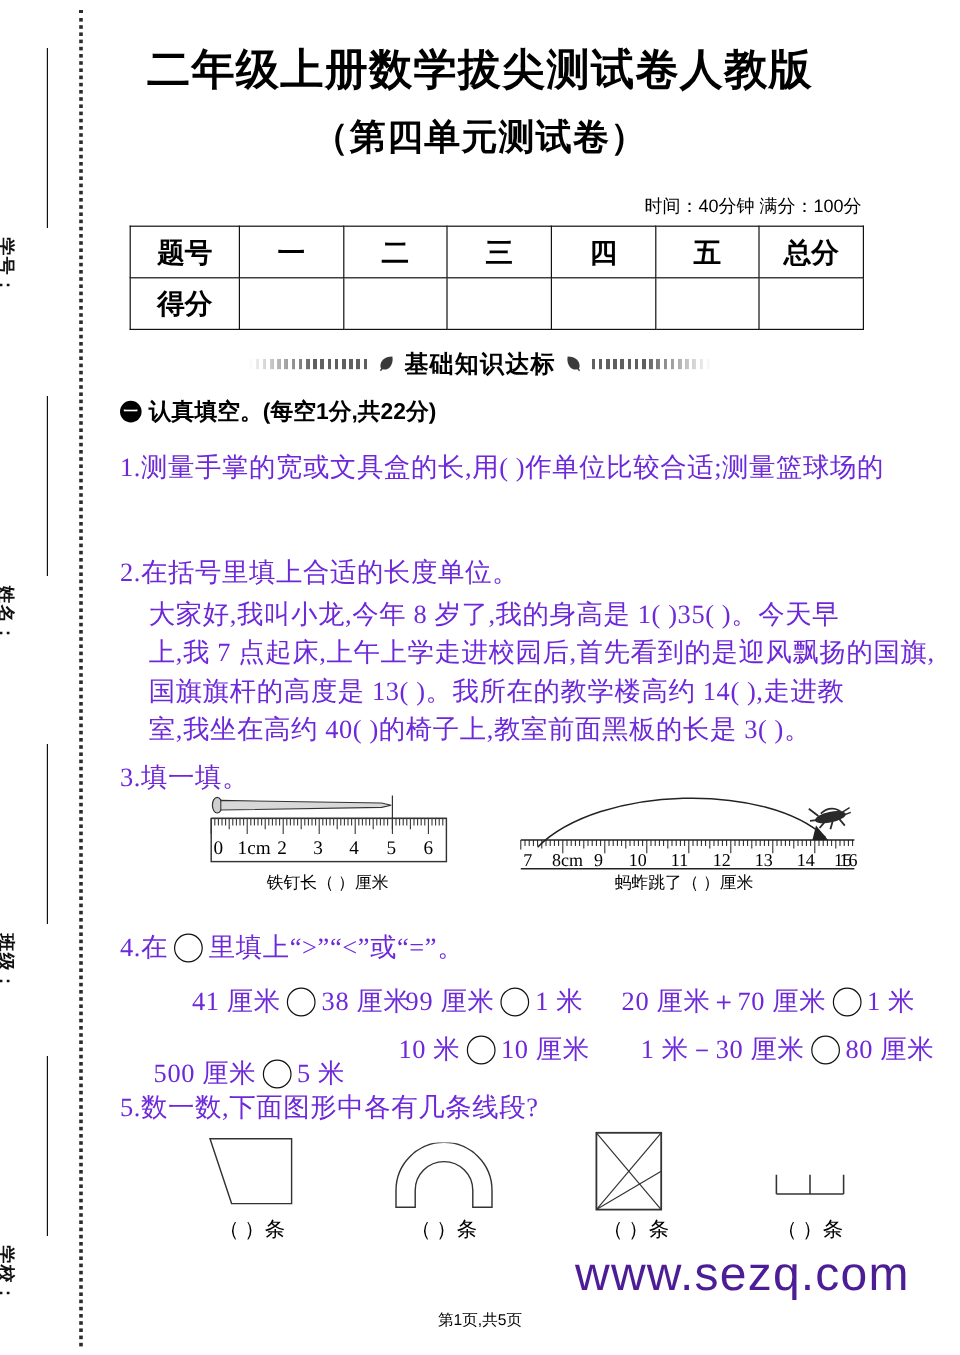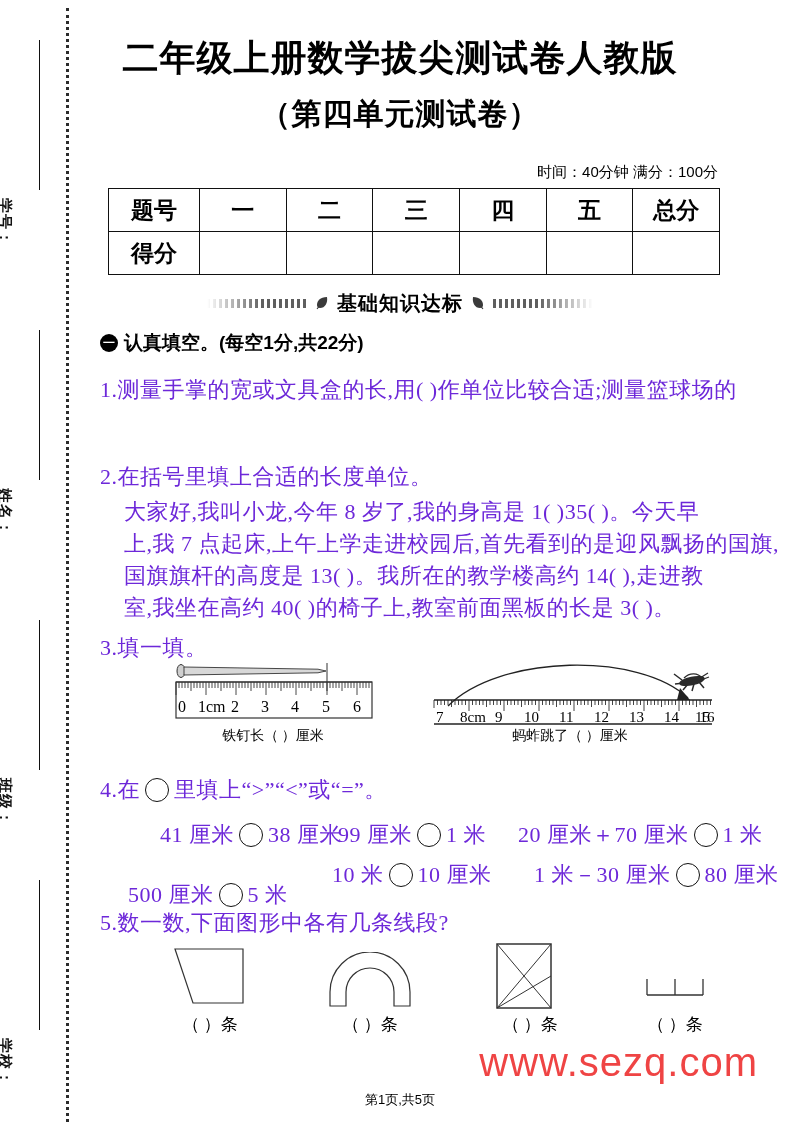--- a/index.html
+++ b/index.html
@@ -124,21 +124,21 @@
 
   
   .footer{
     position:absolute;left:0;right:0;bottom:20px;text-align:center;
     font-family:"Liberation Sans","DejaVu Sans",sans-serif;
     font-size:13px;color:#000;
   }
   .watermark{
     position:absolute;right:42px;bottom:44px;
     font-family:"Liberation Sans","DejaVu Sans",sans-serif;
-    font-size:40px;color:#ef4444;letter-spacing:1px;
+    font-size:40px;color:#4c1d95;letter-spacing:1px;
   }
 </style>
 </head>
 <body>
 
 <div class="page">
 
   <div class="margin-strip">
     <div class="dotted-fold"></div>
 

